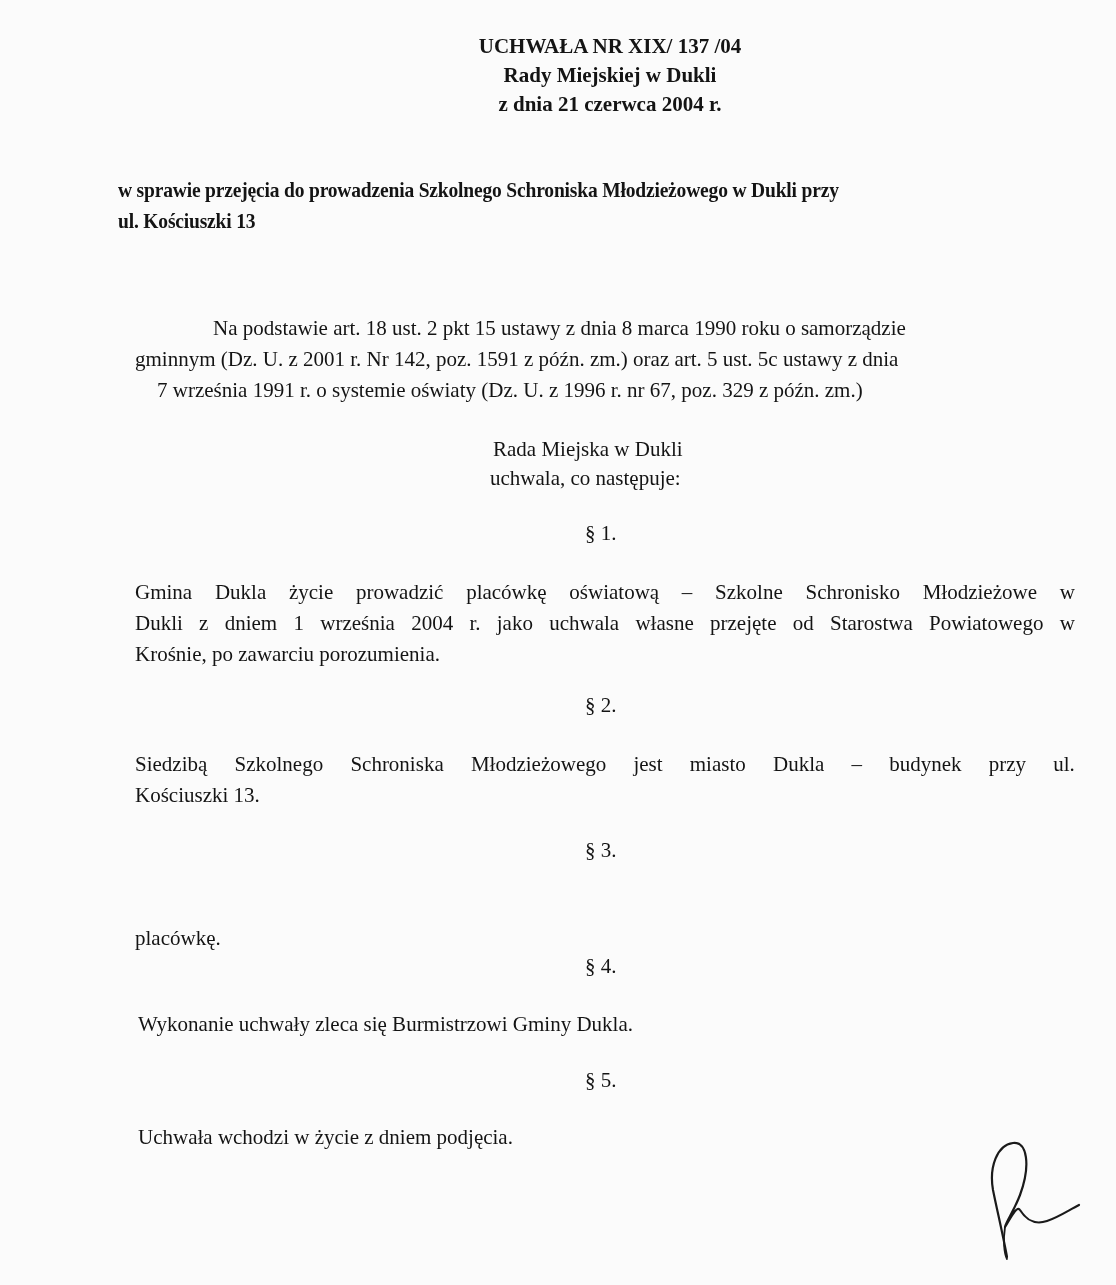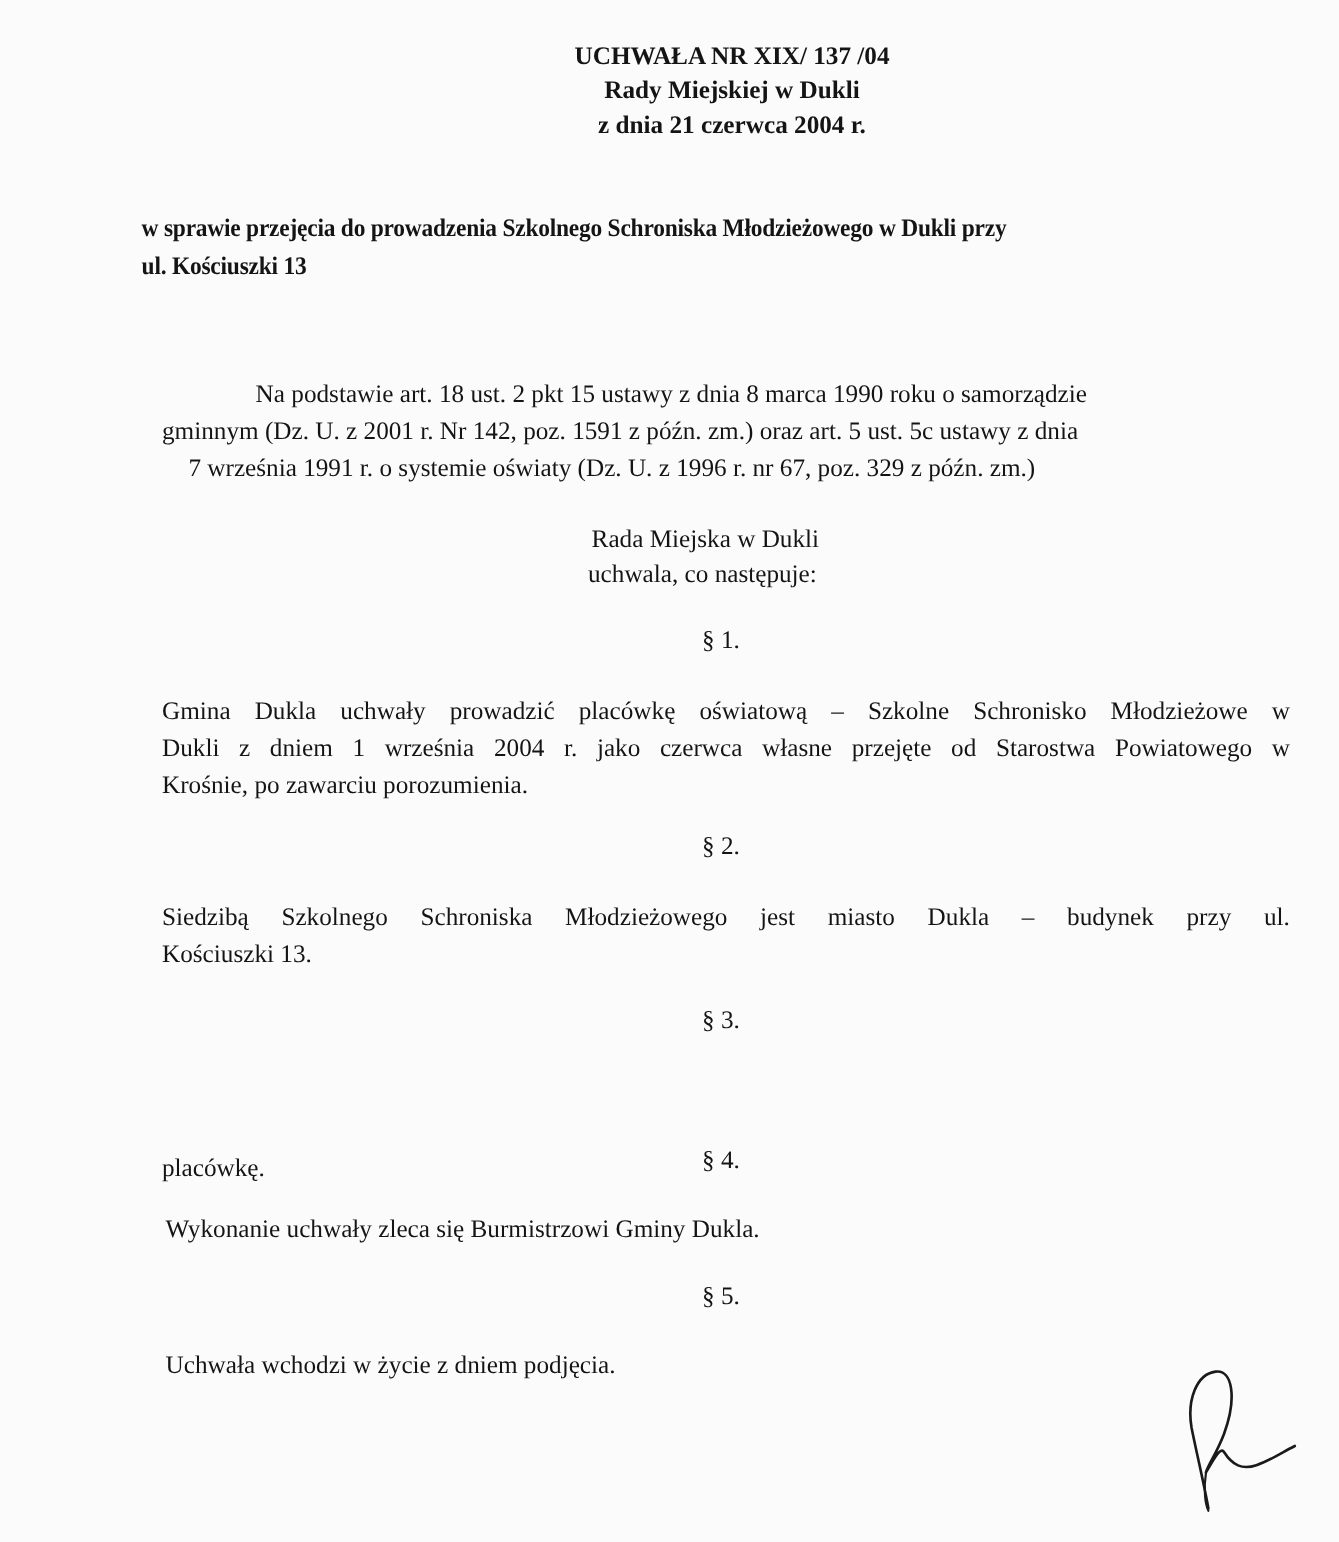--- a/index.html
+++ b/index.html
@@ -34,40 +34,40 @@
   <div class="abs body-text" style="top:347px; left:135px;">gminnym (Dz. U. z 2001 r. Nr 142,  poz. 1591  z późn.  zm.) oraz art. 5 ust.  5c ustawy z dnia</div>
   <div class="abs body-text" style="top:378px; left:135px;margin-left:22px;">7 września 1991 r. o systemie oświaty (Dz. U. z 1996 r. nr 67, poz. 329 z późn. zm.)</div>
 
   <div class="abs body-text" style="top:437px; left:493px;">Rada Miejska w Dukli</div>
   <div class="abs body-text" style="top:466px; left:490px;">uchwala, co następuje:</div>
 
   <div class="abs body-text" style="top:521px; left:585px;">§ 1.</div>
   <div class="abs body-text justify-line" style="top:580px; left:135px; width:940px;">
     <span>Gmina</span>
     <span>Dukla</span>
-    <span>uchwały</span>
+    <span>życie</span>
     <span>prowadzić</span>
     <span>placówkę</span>
     <span>oświatową</span>
     <span>–</span>
     <span>Szkolne</span>
     <span>Schronisko</span>
     <span>Młodzieżowe</span>
     <span>w</span>
   </div>
   <div class="abs body-text justify-line" style="top:611px; left:135px; width:940px;">
     <span>Dukli</span>
     <span>z</span>
     <span>dniem</span>
     <span>1</span>
     <span>września</span>
     <span>2004</span>
     <span>r.</span>
     <span>jako</span>
-    <span>czerwca</span>
+    <span>uchwala</span>
     <span>własne</span>
     <span>przejęte</span>
     <span>od</span>
     <span>Starostwa</span>
     <span>Powiatowego</span>
     <span>w</span>
   </div>
   <div class="abs body-text" style="top:642px; left:135px;">Krośnie, po zawarciu porozumienia.</div>
 
   <div class="abs body-text" style="top:693px; left:585px;">§ 2.</div>
@@ -80,21 +80,21 @@
     <span>miasto</span>
     <span>Dukla</span>
     <span>–</span>
     <span>budynek</span>
     <span>przy</span>
     <span>ul.</span>
   </div>
   <div class="abs body-text" style="top:783px; left:135px;">Kościuszki 13.</div>
 
   <div class="abs body-text" style="top:838px; left:585px;">§ 3.</div>
-  <div class="abs body-text" style="top:961px; left:135px;">placówkę.</div>
+  <div class="abs body-text" style="top:926px; left:135px;">placówkę.</div>
 
   <div class="abs body-text" style="top:954px; left:585px;">§ 4.</div>
   <div class="abs body-text" style="top:1012px; left:138px;">Wykonanie uchwały zleca się Burmistrzowi Gminy Dukla.</div>
 
   <div class="abs body-text" style="top:1068px; left:585px;">§ 5.</div>
   <div class="abs body-text" style="top:1125px; left:138px;">Uchwała wchodzi w życie z dniem podjęcia.</div>
 
   <svg class="signature" viewBox="0 0 110 140">
     <path d="M32 122 C28 100 22 75 18 55 C14 32 22 10 38 8 C52 6 56 30 45 60 C38 78 32 85 30 92 C36 82 42 70 45 75 C52 86 60 90 72 86 C84 82 94 75 104 70" fill="none" stroke="#1a1a1a" stroke-width="2.2" stroke-linecap="round" stroke-linejoin="round"></path>
     <path d="M30 92 C28 105 29 118 32 124" fill="none" stroke="#1a1a1a" stroke-width="1.8" stroke-linecap="round"></path>

